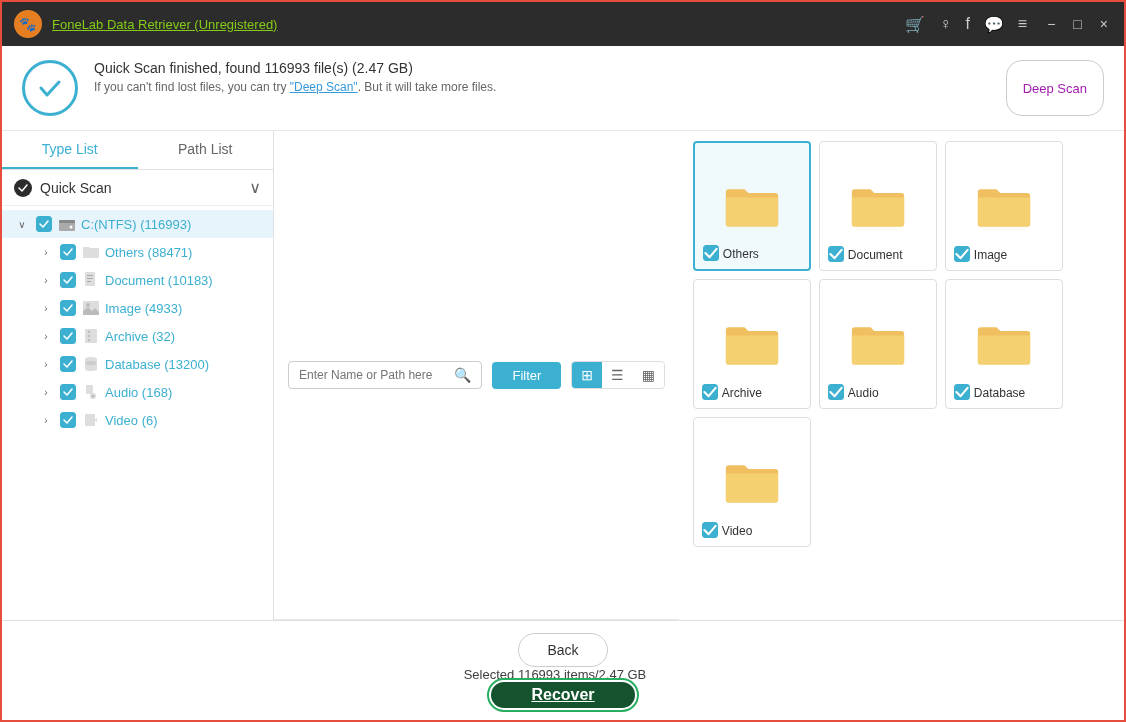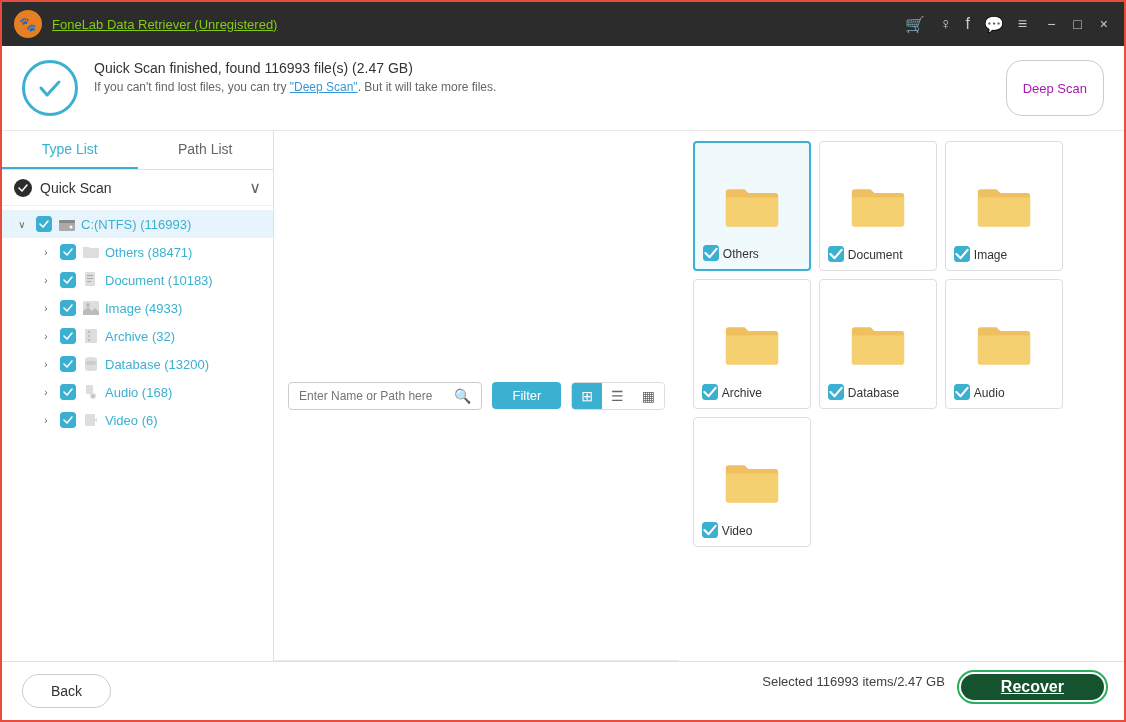--- a/index.html
+++ b/index.html
@@ -309,25 +309,26 @@
       font-size: 12px;
       color: #333;
       position: absolute;
       bottom: 8px;
       left: 28px;
     }
 
     
     .footer {
       display: flex;
-      align-items: flex-start;
+      align-items: center;
       padding: 12px 20px;
       border-top: 1px solid #e0e0e0;
       background: #fff;
       flex-shrink: 0;
+      flex-direction: column;
     }
     .back-btn {
       border: 1px solid #ccc;
       background: #fff;
       padding: 8px 28px;
       border-radius: 20px;
       font-size: 14px;
       color: #333;
       cursor: pointer;
     }
@@ -625,34 +626,34 @@
         <div class="file-card">
           <svg class="folder-svg" viewBox="0 0 60 50" xmlns="http://www.w3.org/2000/svg">
             <path d="M2 10 Q2 7 5 7 L22 7 L26 11 L55 11 Q58 11 58 14 L58 44 Q58 47 55 47 L5 47 Q2 47 2 44 Z" fill="#F0C060"></path>
             <path d="M2 16 L58 16 L58 44 Q58 47 55 47 L5 47 Q2 47 2 44 Z" fill="#F5D070"></path>
           </svg>
           <div class="file-card-check">
             <svg viewBox="0 0 10 10" fill="none">
                 <polyline points="1,5 4,8 9,2" stroke="#fff" stroke-width="1.5" stroke-linecap="round" stroke-linejoin="round"></polyline>
               </svg>
           </div>
-          <span class="file-card-label">Database</span>
+          <span class="file-card-label">Audio</span>
         </div>
 
         <div class="file-card">
           <svg class="folder-svg" viewBox="0 0 60 50" xmlns="http://www.w3.org/2000/svg">
             <path d="M2 10 Q2 7 5 7 L22 7 L26 11 L55 11 Q58 11 58 14 L58 44 Q58 47 55 47 L5 47 Q2 47 2 44 Z" fill="#F0C060"></path>
             <path d="M2 16 L58 16 L58 44 Q58 47 55 47 L5 47 Q2 47 2 44 Z" fill="#F5D070"></path>
           </svg>
           <div class="file-card-check">
             <svg viewBox="0 0 10 10" fill="none">
                 <polyline points="1,5 4,8 9,2" stroke="#fff" stroke-width="1.5" stroke-linecap="round" stroke-linejoin="round"></polyline>
               </svg>
           </div>
-          <span class="file-card-label">Audio</span>
+          <span class="file-card-label">Database</span>
         </div>
 
         <div class="file-card">
           <svg class="folder-svg" viewBox="0 0 60 50" xmlns="http://www.w3.org/2000/svg">
             <path d="M2 10 Q2 7 5 7 L22 7 L26 11 L55 11 Q58 11 58 14 L58 44 Q58 47 55 47 L5 47 Q2 47 2 44 Z" fill="#F0C060"></path>
             <path d="M2 16 L58 16 L58 44 Q58 47 55 47 L5 47 Q2 47 2 44 Z" fill="#F5D070"></path>
           </svg>
           <div class="file-card-check">
             <svg viewBox="0 0 10 10" fill="none">
                 <polyline points="1,5 4,8 9,2" stroke="#fff" stroke-width="1.5" stroke-linecap="round" stroke-linejoin="round"></polyline>

